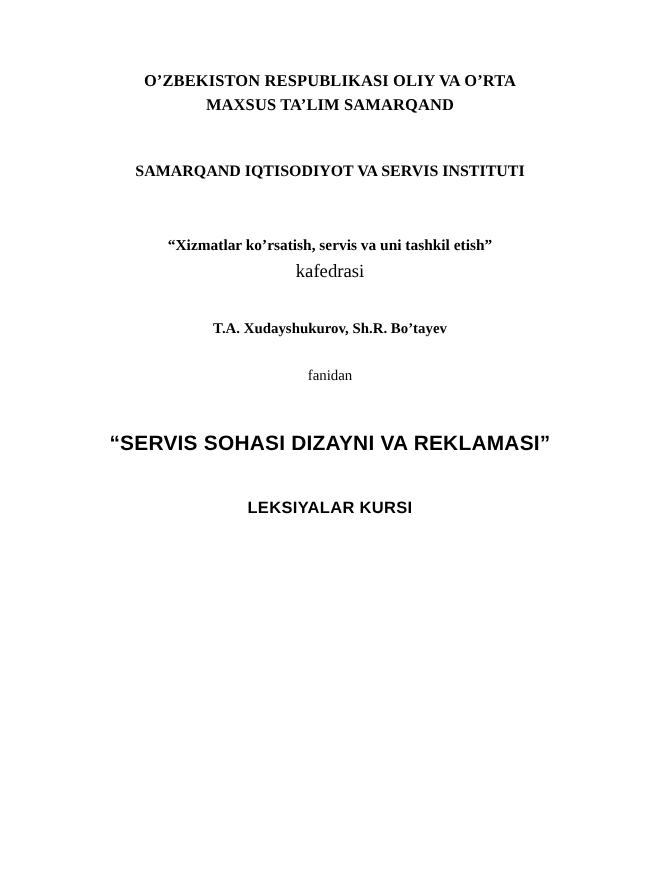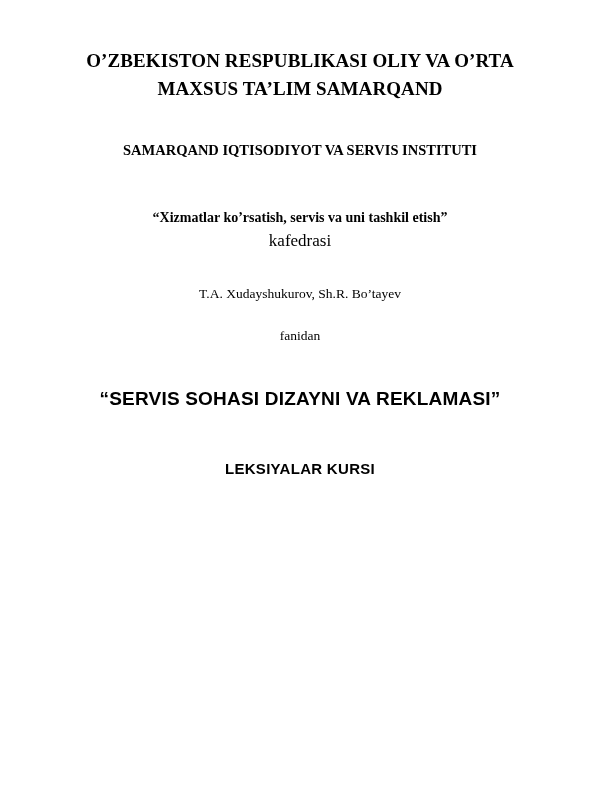--- a/index.html
+++ b/index.html
@@ -18,23 +18,23 @@
     position: relative;
     width: 600px;
     height: 800px;
     box-sizing: border-box;
     padding: 0 60px;
   }
   .block {
     text-align: center;
   }
   .ministry {
-    margin-top: 47px;
+    margin-top: 64px;
     font-weight: bold;
-    font-size: 19px;
+    font-size: 15px;
     line-height: 1.45;
     letter-spacing: 0.1px;
   }
   .institute {
     margin-top: 38px;
     font-weight: bold;
     font-size: 14.5px;
     line-height: 1.45;
   }
   .kafedra-title {
@@ -43,42 +43,42 @@
     font-size: 14px;
     line-height: 1.5;
   }
   .kafedra-sub {
     font-weight: normal;
     font-size: 17px;
     line-height: 1.5;
   }
   .authors {
     margin-top: 32px;
-    font-weight: normal;
+    font-weight: bold;
     font-size: 13.5px;
   }
   .audience {
     margin-top: 46px;
     font-size: 12.5px;
     line-height: 1.5;
     font-weight: normal;
   }
   .subject {
     margin-top: 44px;
     font-weight: bold;
     font-size: 19px;
     font-family: "Liberation Sans", sans-serif;
     letter-spacing: 0.2px;
   }
   .fanidan {
     margin-top: 26px;
     font-size: 13.5px;
   }
   .course-type {
-    margin-top: 50px;
+    margin-top: 38px;
     font-weight: bold;
     font-size: 15px;
     font-family: "Liberation Sans", sans-serif;
     letter-spacing: 0.3px;
   }
 </style>
 </head>
 <body>
 
 <div class="page">

